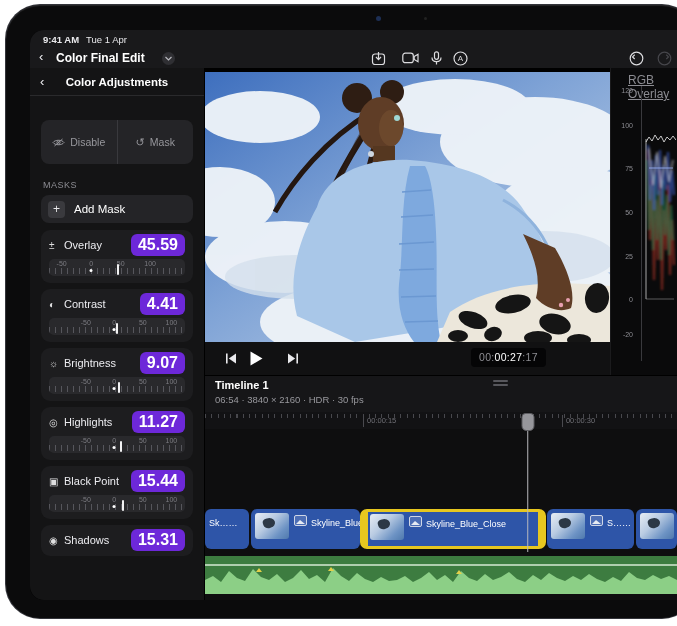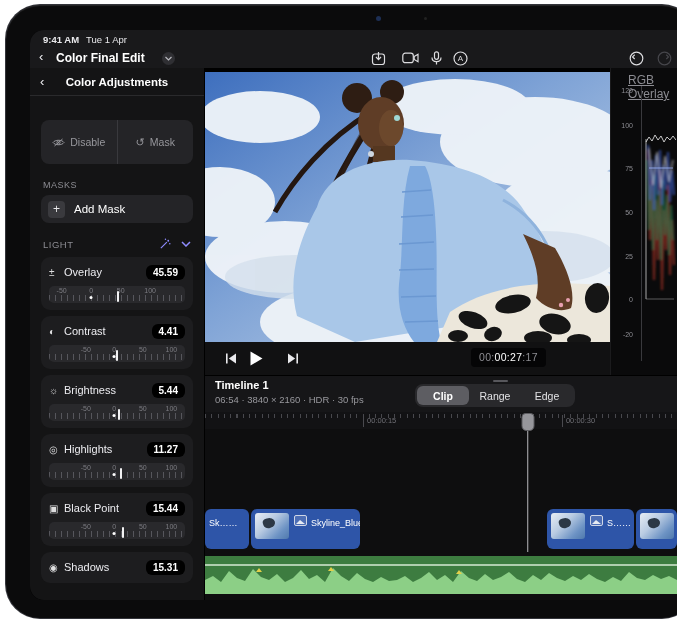--- a/index.html
+++ b/index.html
@@ -45,21 +45,21 @@
   .enhance{margin-top:12px;height:28px;background:#262438;border-radius:8px;display:flex;align-items:center;
     justify-content:center;gap:7px;color:#8f8cff;font-size:10.5px;}
   .lightrow{margin-top:15px;display:flex;align-items:center;padding:0 2px;}
   .lightrow .lbl{font-size:9.5px;letter-spacing:.5px;color:#8c8c92;flex:1;}
   .lightrow .ic{color:#8f8cff;margin-left:10px;display:flex;align-items:center;}
   .sliders{margin-top:7px;}
   .sl-card{background:#1d1d1f;border-radius:9px;padding:6px 8px 7px 8px;margin-bottom:6px;}
   .sl-top{display:flex;align-items:center;height:18px;}
   .sl-icon{width:15px;font-size:10px;color:#dededf;}
   .sl-name{flex:1;font-size:11px;color:#ececf0;}
-  .sl-val{background:#000000;border-radius:6px;padding:2px 7px;font-size:10px;color:#fff;font-weight:bold;}
+  .sl-val{background:#6d28d9;border-radius:6px;padding:2px 7px;font-size:16px;color:#fff;font-weight:bold;}
   .sl-ruler{margin-top:5px;height:17px;background:#29292c;border-radius:5px;position:relative;overflow:hidden;}
   .sl-ruler .ticks{position:absolute;left:0;right:0;bottom:2px;height:6px;
     background:repeating-linear-gradient(90deg,#56565c 0 1px,transparent 1px 6px);}
   .sl-tick{position:absolute;top:1px;font-size:7px;color:#7c7c82;transform:translateX(-50%);}
   .sl-dot{position:absolute;bottom:4px;width:3px;height:3px;border-radius:50%;background:#fff;transform:translateX(-50%);}
   .sl-marker{position:absolute;bottom:1px;width:2px;height:11px;background:#f2f2f3;transform:translateX(-50%);border-radius:1px;}
 
   
   .centercol{flex:1;display:flex;flex-direction:column;position:relative;}
   .toprow{display:flex;height:307px;}
@@ -210,38 +210,20 @@
               <div>
                 <span style="font-size:11px;">↺</span>
                 <span>Mask</span>
               </div>
             </div>
             <div class="caption">MASKS</div>
             <div class="addmask">
               <span class="plusbox">+</span>
               <span class="lbl">Add Mask</span>
             </div>
-            <div class="lightrow">
-              <span class="lbl">LIGHT</span>
-              <span class="ic">
-                <svg width="12" height="12" viewBox="0 0 13 13">
-                    <g stroke="#8f8cff" stroke-width="1.2" fill="#8f8cff">
-                      <line x1="2" y1="11" x2="8.5" y2="4.5"></line>
-                      <circle cx="10" cy="3" r="1" stroke="none"></circle>
-                      <circle cx="11.7" cy="6.2" r="0.8" stroke="none"></circle>
-                      <circle cx="7" cy="1.3" r="0.8" stroke="none"></circle>
-                    </g>
-                  </svg>
-              </span>
-              <span class="ic">
-                <svg width="10" height="6" viewBox="0 0 10 6">
-                    <polyline points="1,1 5,5 9,1" fill="none" stroke="#8f8cff" stroke-width="1.5"></polyline>
-                  </svg>
-              </span>
-            </div>
             <div class="sliders">
   <div class="sl-card">
     <div class="sl-top">
       <span class="sl-icon">±</span>
       <span class="sl-name">Overlay</span>
       <span class="sl-val">45.59</span>
     </div>
     <div class="sl-ruler">
       <div class="ticks"></div>
     <span class="sl-tick" style="left: 9.3%;">-50</span>
@@ -267,21 +249,21 @@
                     <span class="sl-tick" style="left: 90%;">100</span>
                     <i class="sl-dot" style="left: 48%;"></i>
                     <i class="sl-marker" style="left: 49.8522%;"></i>
                   </div>
   </div>
 
   <div class="sl-card">
     <div class="sl-top">
       <span class="sl-icon">☼</span>
       <span class="sl-name">Brightness</span>
-      <span class="sl-val">5.44</span>
+      <span class="sl-val">9.07</span>
     </div>
     <div class="sl-ruler">
       <div class="ticks"></div>
     <span class="sl-tick" style="left: 27%;">-50</span>
                     <span class="sl-tick" style="left: 48%;">0</span>
                     <span class="sl-tick" style="left: 69%;">50</span>
                     <span class="sl-tick" style="left: 90%;">100</span>
                     <i class="sl-dot" style="left: 48%;"></i>
                     <i class="sl-marker" style="left: 51.8094%;"></i>
                   </div>
@@ -458,45 +440,47 @@
           </div>
 
           <div class="timeline">
             <div class="tl-header">
               <div class="tl-title">Timeline 1</div>
               <div class="tl-meta">06:54 · 3840 × 2160 · HDR · 30 fps</div>
               <div class="tl-handle">
                   <i></i>
                   <i></i>
                 </div>
-              <div class="segmented">
-                  <div class="seg sel">Clip</div>
-                  <div class="seg">Range</div>
-                  <div class="seg">Edge</div>
-                </div>
 
             </div>
             <div class="tl-ruler">
               <div class="ticks"></div>
             <div class="tl-rlabel" style="left: 32.2%;">00:00:15</div>
                 <div class="tl-rlabel" style="left: 72.7%;">00:00:30</div>
               </div>
             <div class="tl-lane">
               <div class="cliprow">
   <div class="clip" style="left: 0px; width: 44px;">
 
     <span class="clabel">Sk……</span>
   </div>
 
   <div class="clip" style="left: 46px; width: 109px;">
     <span class="thumb"></span>
     <span class="cicon"></span>
     <span class="clabel">Skyline_Blue_Wide</span>
   </div>
 
+  <div class="clip selected" style="left: 155px; width: 186px;">
+    <span class="thumb"></span>
+    <span class="cicon"></span>
+    <span class="clabel">Skyline_Blue_Close</span>
+  <span class="trim" style="left: -6px;"></span>
+                    <span class="trim" style="right: -6px;"></span>
+                  </div>
 
   <div class="clip" style="left: 342px; width: 87px;">
     <span class="thumb"></span>
     <span class="cicon"></span>
     <span class="clabel">S……</span>
   </div>
 
   <div class="clip" style="left: 431px; width: 41px;">
     <span class="thumb"></span>
 

